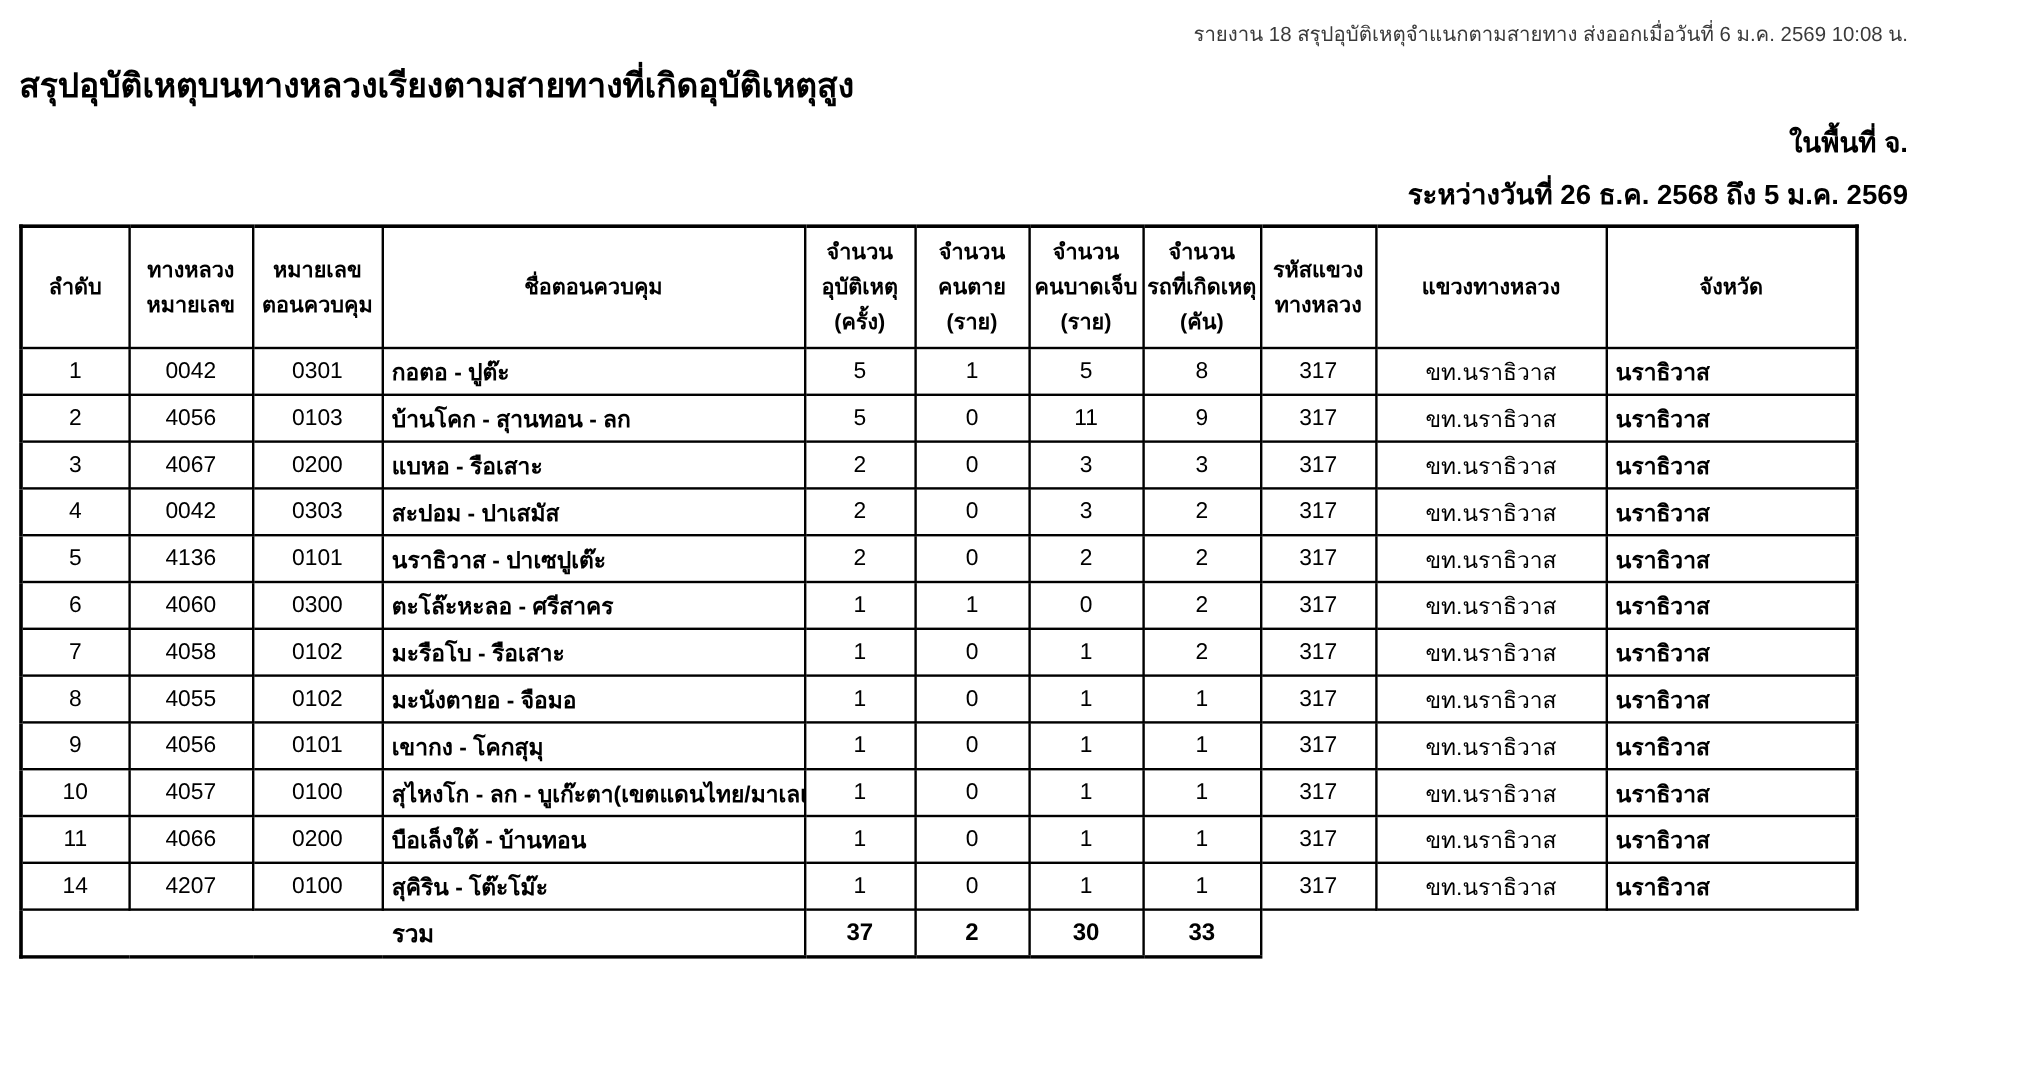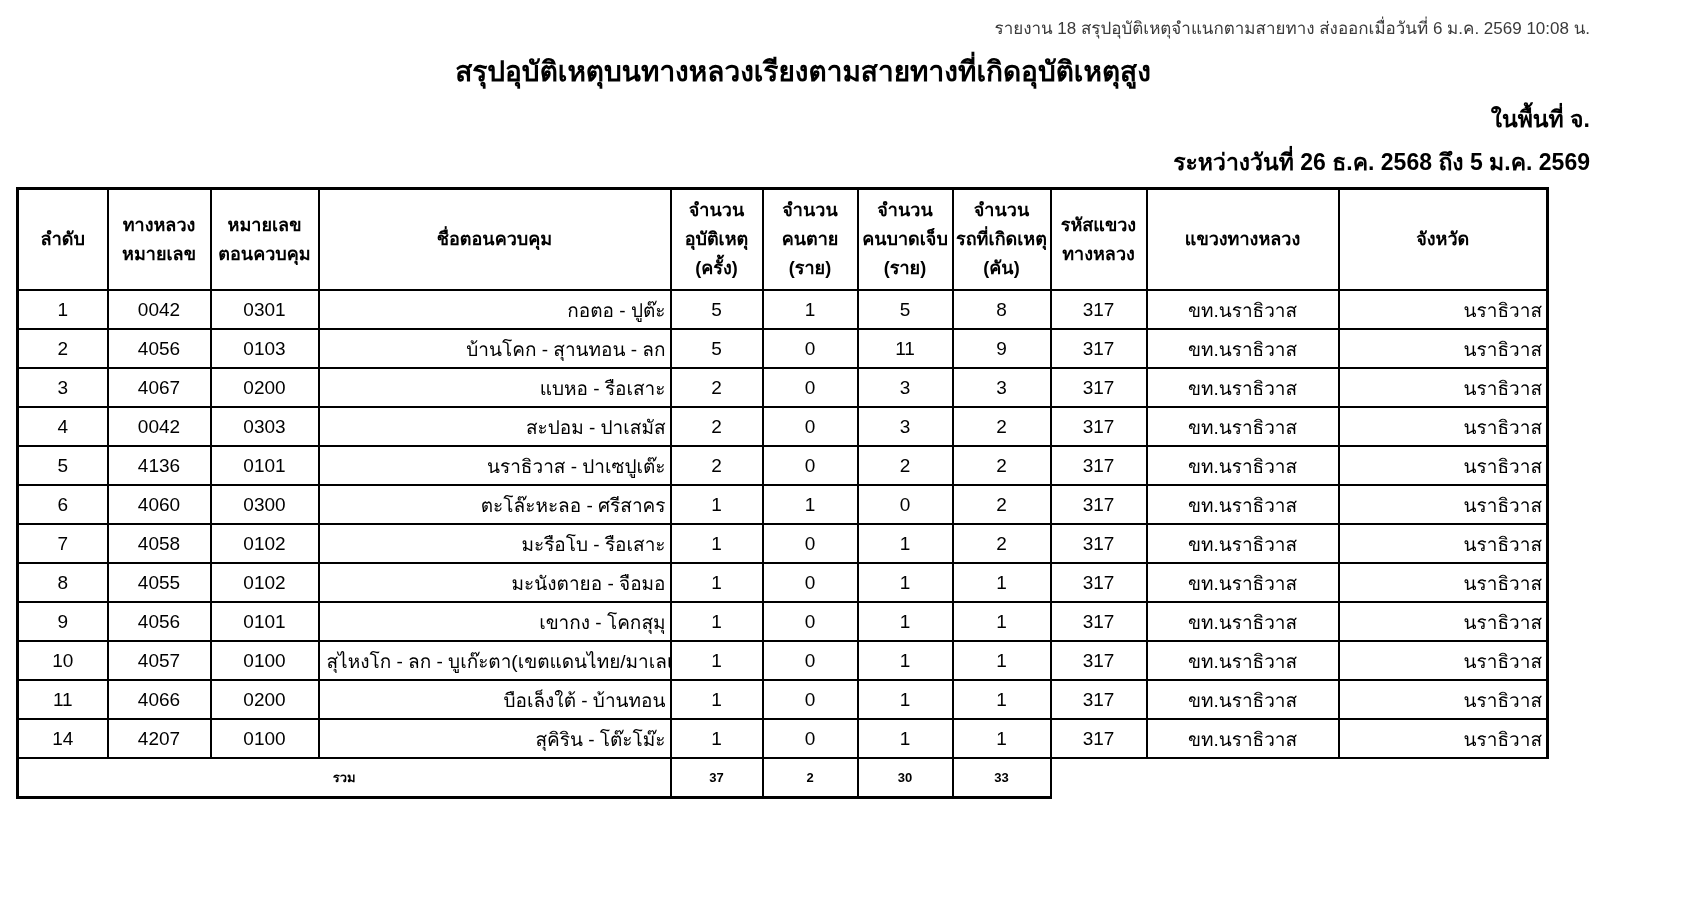--- a/index.html
+++ b/index.html
@@ -1,29 +1,29 @@
 <!DOCTYPE html>
 <html><head>
 <meta charset="utf-8">
 <style>
   html,body{margin:0;padding:0;background:#fff;color:#000;
     font-family:"Liberation Sans",sans-serif;}
   .page{width:1574px;margin-left:16px;padding-top:14px;}
   .top-note{text-align:right;font-size:17px;color:#3a3a3a;margin-bottom:8px;}
-  .title{text-align:center;font-weight:bold;font-size:28px;margin:0 0 8px 0;}
+  .title{font-weight:bold;font-size:28px;margin:0 0 8px 0;}
   .subtitle{text-align:right;font-weight:bold;font-size:23px;margin:0 0 7px 0;}
   table.report{border-collapse:collapse;table-layout:fixed;width:1530px;margin-top:6px;}
   th{border:2px solid #000;border-top:3px solid #000;font-size:18px;font-weight:bold;
      height:99px;text-align:center;vertical-align:middle;line-height:1.6;padding:0 2px;}
   td{border:2px solid #000;font-size:19px;height:37px;text-align:center;
      vertical-align:middle;padding:0 4px;overflow:hidden;white-space:nowrap;}
   th:first-child,td:first-child{border-left-width:3px;}
   th:last-child,td:last-child{border-right-width:3px;}
-  td.al{text-align:right;padding-left:7px;}
-  tfoot td{font-weight:bold;border-bottom-width:3px;font-size:13px;}
+  td.al{text-align:left;padding-left:7px;font-weight:bold;}
+  tfoot td{font-weight:bold;border-bottom-width:3px;font-size:20px;}
   td.filler{border:none !important;}
 </style>
 </head>
 <body>
 
 <div class="page">
   <div class="top-note">รายงาน 18 สรุปอุบัติเหตุจำแนกตามสายทาง ส่งออกเมื่อวันที่ 6 ม.ค. 2569 10:08 น.</div>
   <div class="title">สรุปอุบัติเหตุบนทางหลวงเรียงตามสายทางที่เกิดอุบัติเหตุสูง</div>
   <div class="subtitle">ในพื้นที่ จ.</div>
   <div class="subtitle">ระหว่างวันที่ 26 ธ.ค. 2568 ถึง 5 ม.ค. 2569</div>

